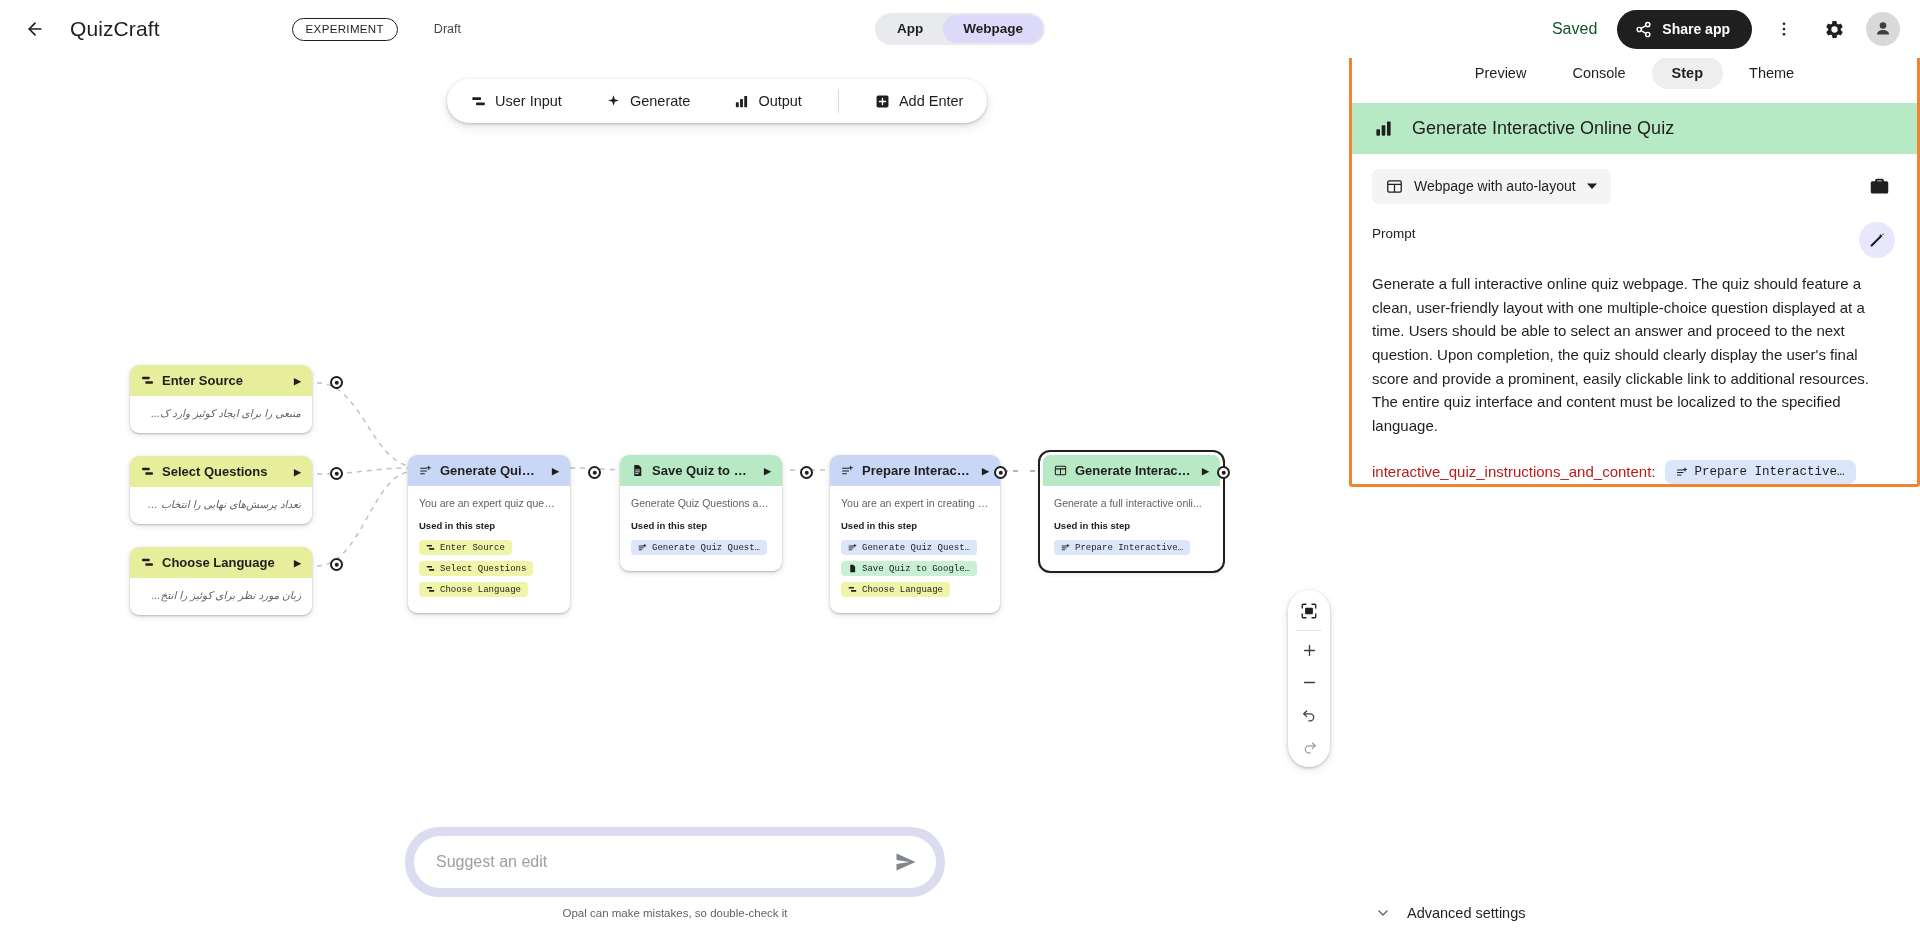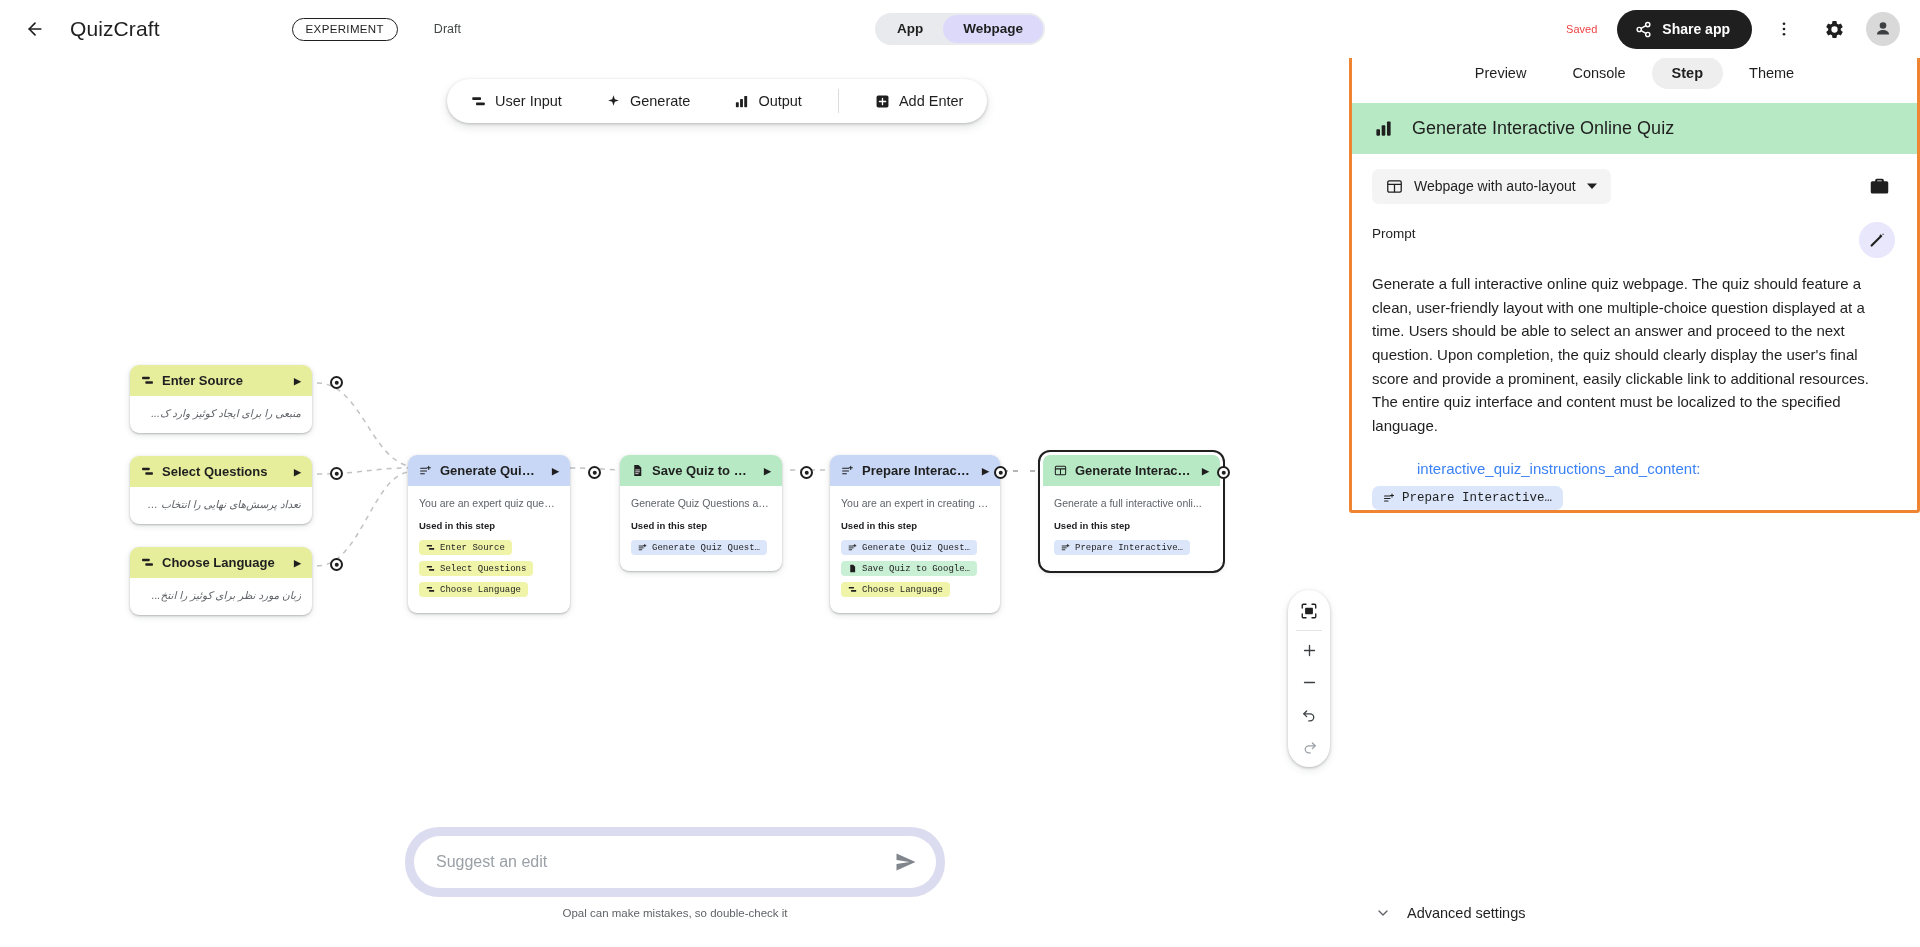--- a/index.html
+++ b/index.html
@@ -45,21 +45,21 @@
     border: none; background: transparent; cursor: pointer;
     font-family: inherit; font-size: 13.5px; font-weight: 600; color: #1f1f1f;
     padding: 7px 20px; border-radius: 16px; line-height: 1;
   }
   .seg.active { background: #dcd9fb; }
 
   .tb-right {
     margin-left: auto; display: flex; align-items: center; gap: 14px;
     padding-right: 20px;
   }
-  .saved-label { font-size: 11px; color: #ef4444; margin-right: 6px; }
+  .saved-label { font-size: 16px; color: #14532d; margin-right: 6px; }
   .share-btn {
     display: flex; align-items: center; gap: 10px;
     background: #1f1f1f; color: #fff; border: none; cursor: pointer;
     font-family: inherit; font-size: 14px; font-weight: 600;
     padding: 11px 22px 11px 18px; border-radius: 24px;
   }
   .icon-btn {
     width: 36px; height: 36px; border-radius: 50%;
     display: flex; align-items: center; justify-content: center;
     cursor: pointer; color: #1f1f1f; background: transparent; border: none;
@@ -218,21 +218,21 @@
     background: #e8e7fb; display: flex; align-items: center; justify-content: center;
     cursor: pointer; border: none;
   }
   .prompt-text {
     font-size: 15px; line-height: 1.58; color: #1f1f1f; margin-top: 14px;
     padding-right: 4px;
   }
   .var-row {
     display: flex; align-items: center; gap: 9px; margin-top: 22px; flex-wrap: wrap;
   }
-  .var-name { font-size: 15px; color: #3b82f6; margin-left: 45px; }
+  .var-name { font-size: 15px; color: #b91c1c; }
   .var-chip {
     display: inline-flex; align-items: center; gap: 7px;
     background: #dbe6fb; border-radius: 7px; padding: 5px 11px;
     font-family: "Liberation Mono", monospace; font-size: 12.5px; color: #1f1f1f;
     cursor: pointer;
   }
 
   .adv-settings {
     margin-top: auto; display: flex; align-items: center; gap: 16px;
     padding: 22px 22px 26px 26px; font-size: 14.5px; color: #1f1f1f; cursor: pointer;

